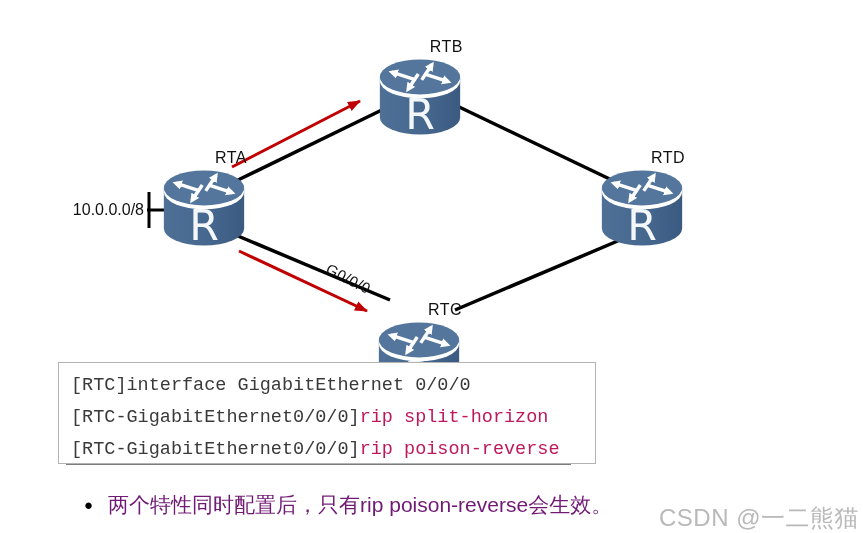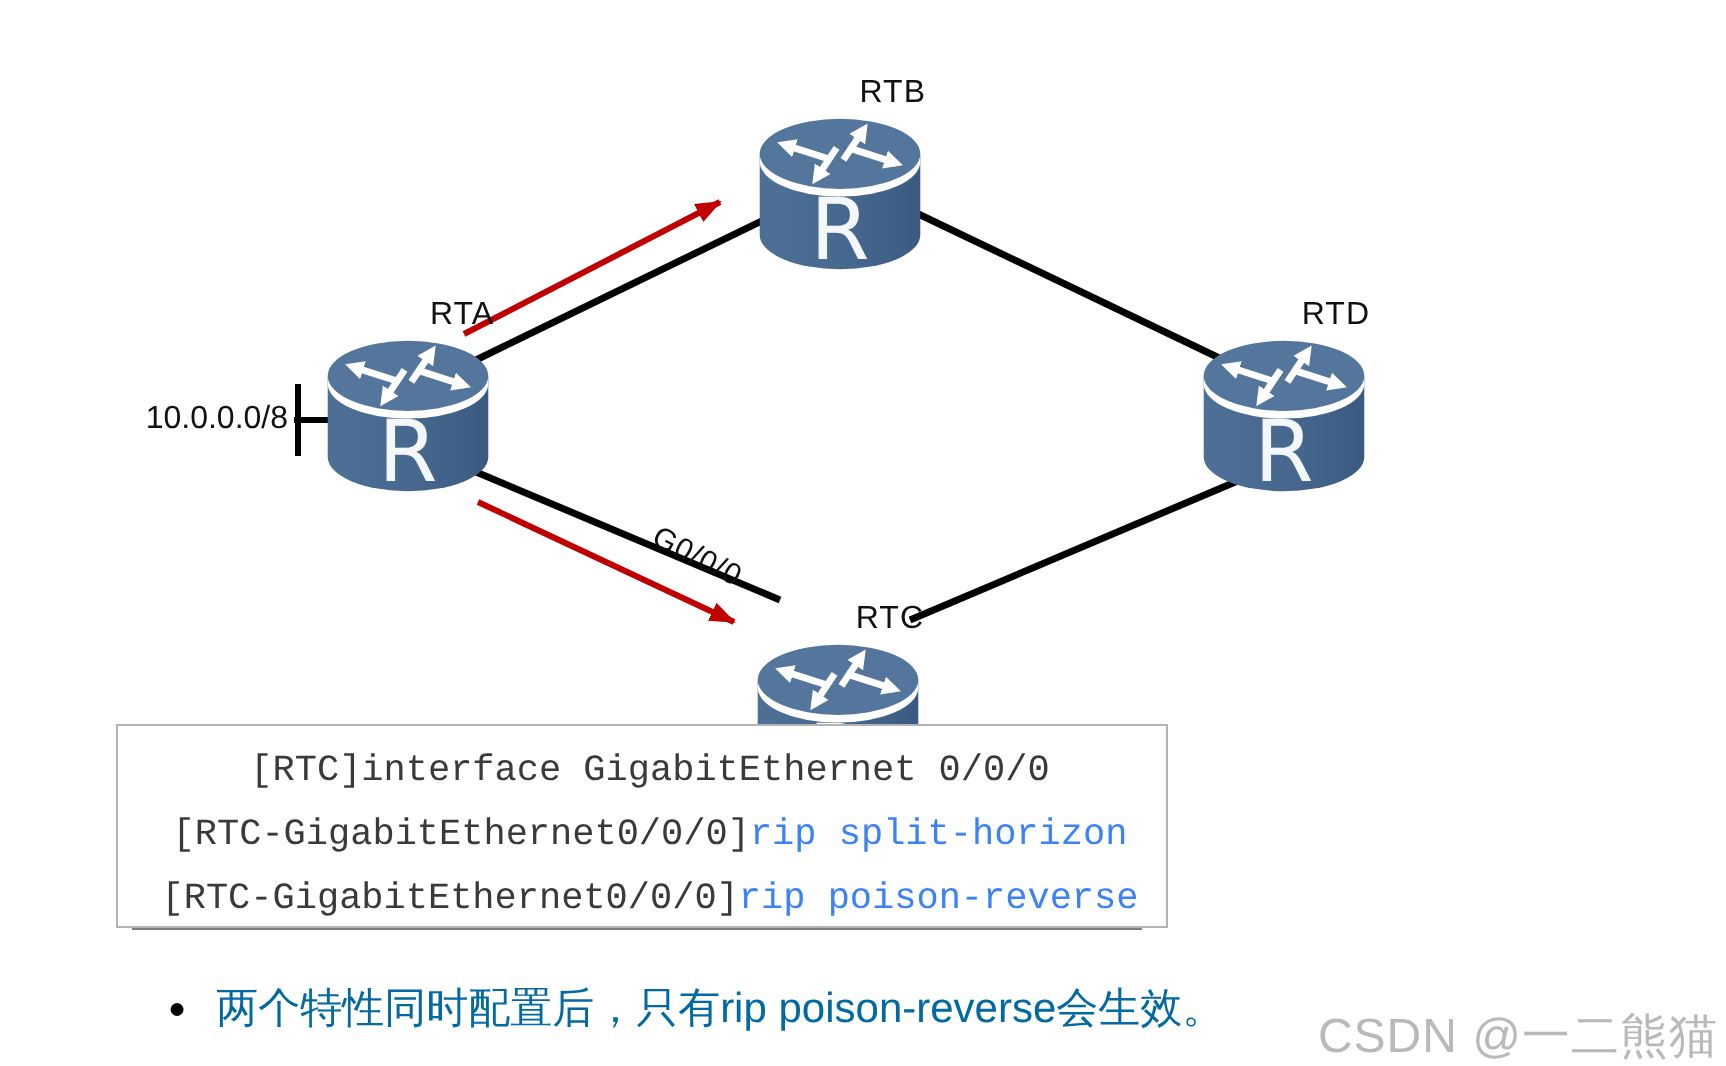--- a/index.html
+++ b/index.html
@@ -12,30 +12,30 @@
   .router{position:absolute;z-index:2;width:86px;display:flex;flex-direction:column;align-items:flex-end;}
   .router-label{font-size:16px;color:#111;height:19px;line-height:19px;letter-spacing:.5px;}
   .router-icon{width:86px;height:82px;display:block;}
   .net-label{position:absolute;z-index:2;left:60px;top:201px;width:84px;text-align:right;
              font-size:16px;color:#111;}
   .if-label{position:absolute;z-index:3;left:331px;top:260px;font-size:15px;color:#111;
             transform:rotate(27deg);transform-origin:0 0;letter-spacing:.5px;}
 
   
   .console{position:absolute;z-index:2;left:58px;top:362px;width:508px;height:93px;
-           background:#ffffff;border:1.5px solid #b3b3b3;padding:7px 4px 0 12px;box-sizing:content-box;text-align:center;}
+           background:#ffffff;border:1.5px solid #b3b3b3;padding:7px 16px 0 12px;box-sizing:content-box;}
   .console .cline{font-family:"Liberation Mono",monospace;font-size:18.5px;line-height:32px;
                   white-space:pre;color:#3a3a3a;}
-  .console .cmd{color:#3b82f6;margin-top:24px;}
+  .console .cmd{color:#be185d;margin-top:24px;}
   .console-shadow{position:absolute;z-index:1;left:66px;top:458px;width:505px;height:7px;background:#7d7d7d;}
 
   
   .note{position:absolute;z-index:2;left:84px;top:492px;display:flex;align-items:center;gap:15px;}
   .note-bullet{font-size:15px;color:#000;line-height:26px;}
-  .note-text{font-size:21px;color:#0369a1;line-height:26px;}
+  .note-text{font-size:21px;color:#701a75;line-height:26px;}
   .note-text .latin{font-family:"Liberation Sans",sans-serif;}
 
   
   .watermark{position:absolute;z-index:2;right:4px;top:502px;font-size:24px;color:#b9b9b9;letter-spacing:.5px;}
 </style>
 </head>
 <body>
 
 <div class="stage">
 

